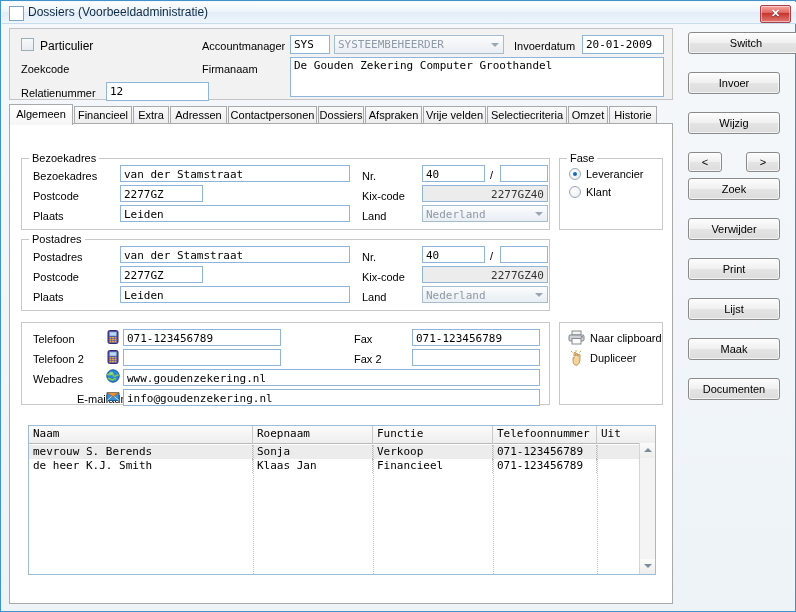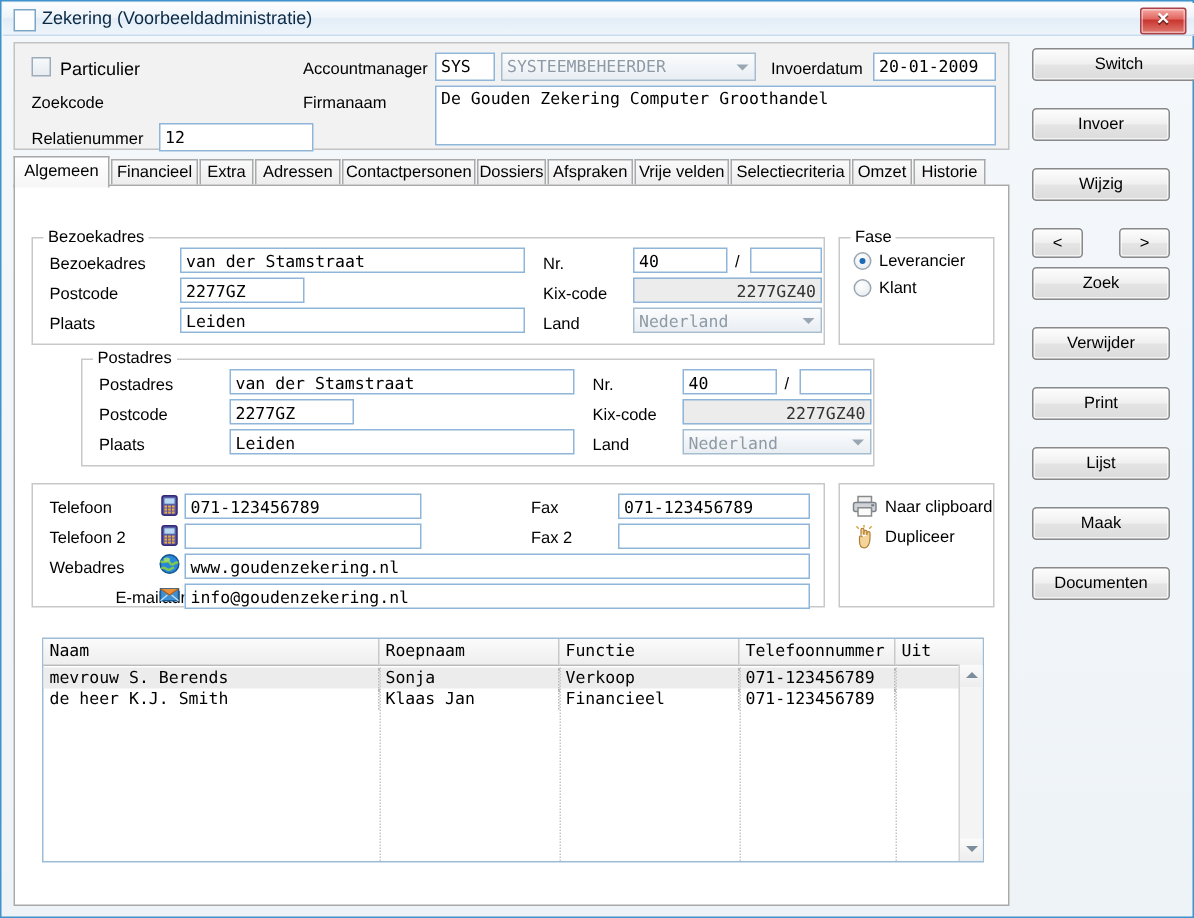--- a/index.html
+++ b/index.html
@@ -181,21 +181,21 @@
   .ic{position:absolute;}
   .ic svg{display:block;}
 </style>
 </head>
 <body>
 
 <div id="window">
 
   <div id="titlebar">
     <div id="title-icon"></div>
-    <div id="title-text">Zekering (Voorbeeldadministratie)</div>
+    <div id="title-text">Dossiers (Voorbeeldadministratie)</div>
     <div id="close-btn"><span class="x">✕</span></div>
   </div>
 
   <div id="client">
 
     <div id="header-panel">
       <div class="cbox" style="left:11px;top:9px;"></div>
       <div class="lbl" style="left:30px;top:10px;font-size:12px;">Particulier</div>
 
       <div class="lbl" style="left:11px;top:34px;">Zoekcode</div>
@@ -250,21 +250,21 @@
 
         <div class="lbl" style="left:11px;top:51px;">Plaats</div>
         <div class="fld" style="left:98px;top:46px;width:230px;height:17px;">Leiden</div>
         <div class="lbl" style="left:340px;top:51px;">Land</div>
         <div class="combo" style="left:400px;top:46px;width:126px;height:17px;">
           <span>Nederland</span>
           <span class="arrow"></span>
         </div>
       </div>
 
-      <div class="group" style="left:11px;top:115px;width:529px;height:72px;margin-left:33px;">
+      <div class="group" style="left:11px;top:115px;width:529px;height:72px;">
         <span class="gtitle">Postadres</span>
 
         <div class="lbl" style="left:11px;top:11px;">Postadres</div>
         <div class="fld" style="left:98px;top:6px;width:230px;height:17px;">van der Stamstraat</div>
         <div class="lbl" style="left:340px;top:11px;">Nr.</div>
         <div class="fld" style="left:400px;top:6px;width:63px;height:17px;">40</div>
         <div class="lbl" style="left:468px;top:10px;">/</div>
         <div class="fld" style="left:478px;top:6px;width:48px;height:17px;"></div>
 
         <div class="lbl" style="left:11px;top:31px;">Postcode</div>

